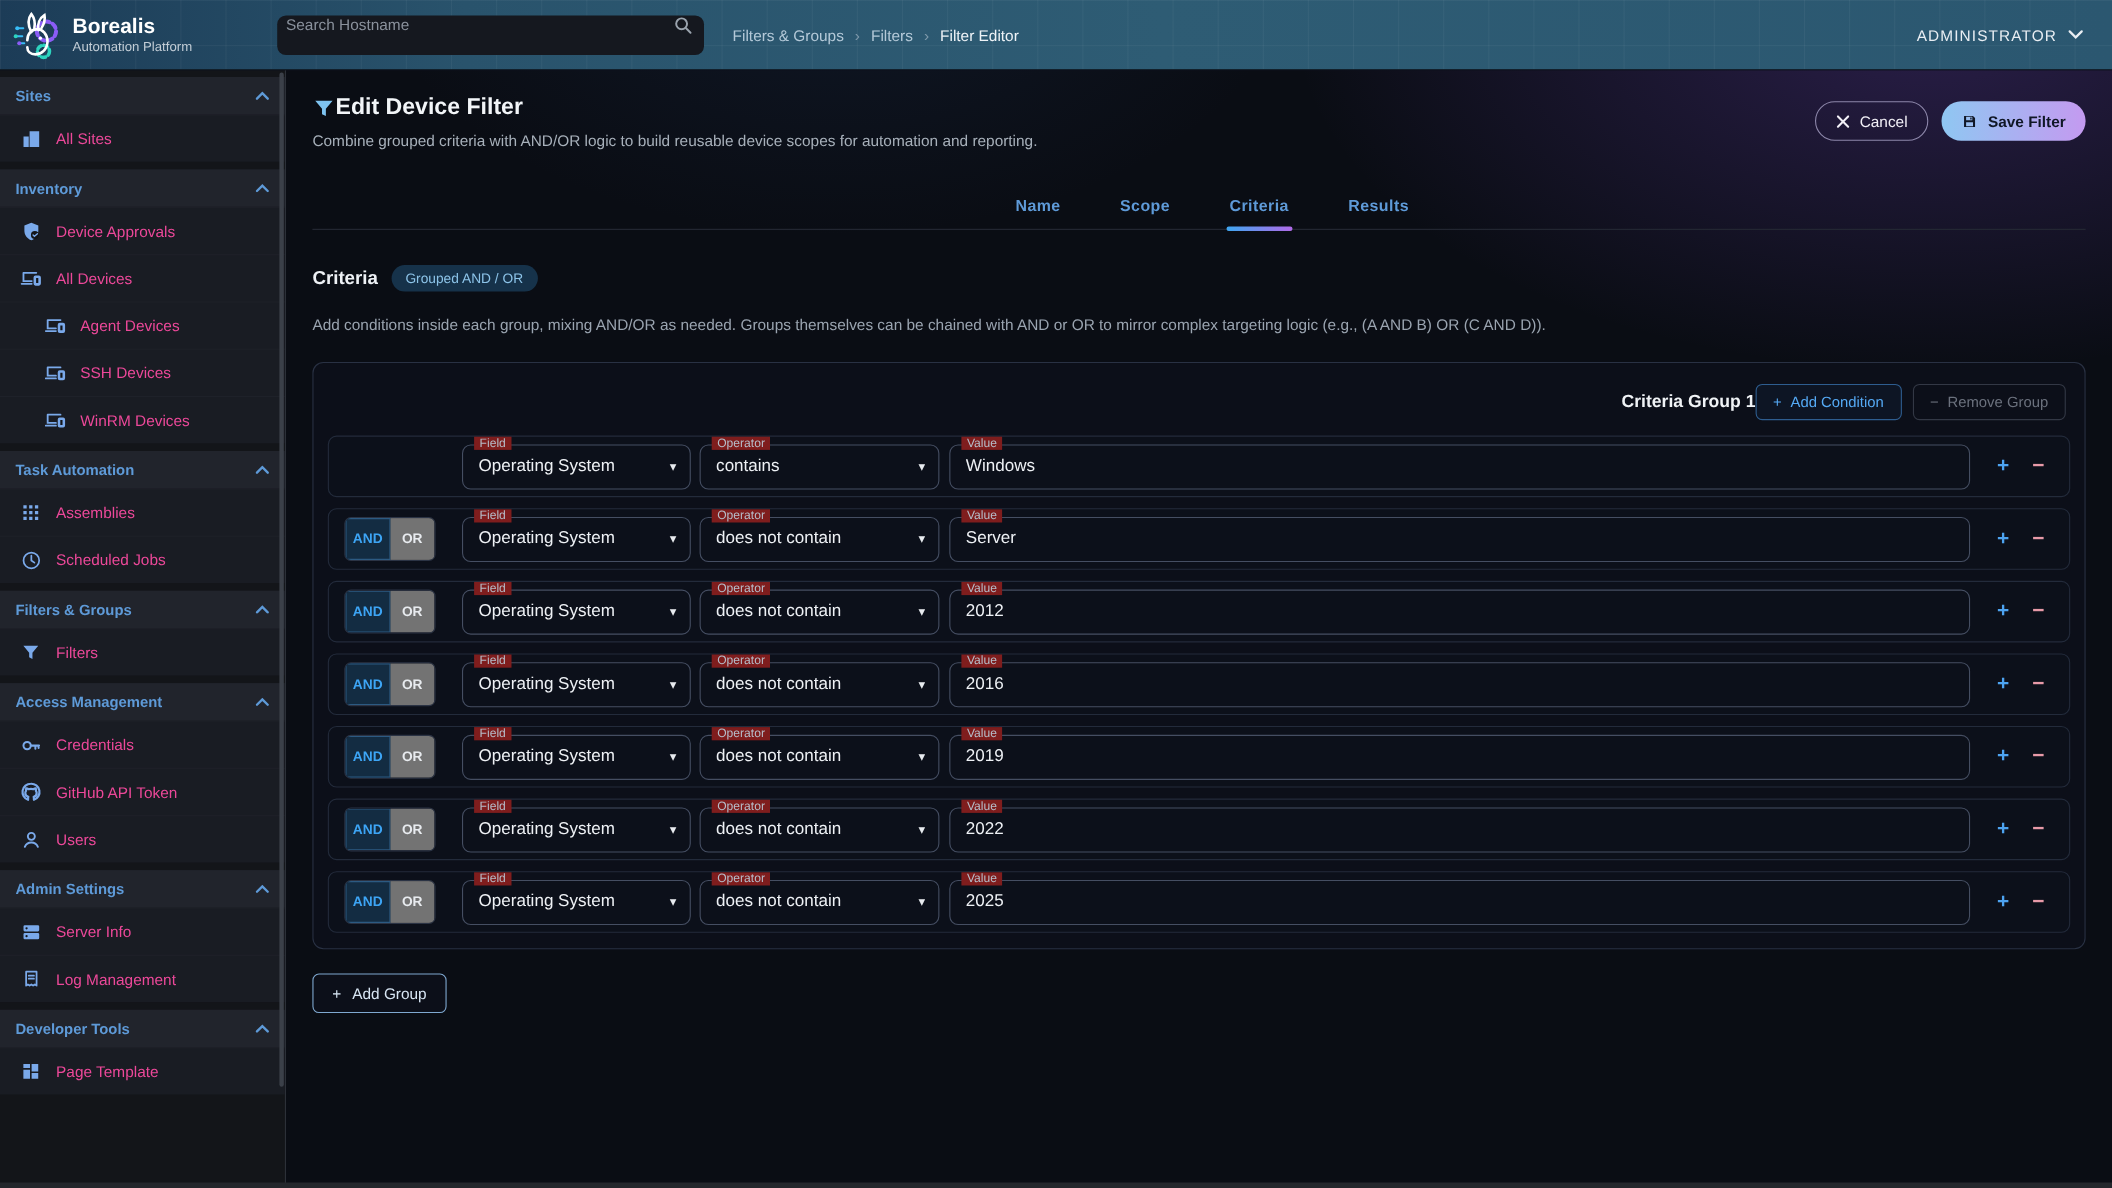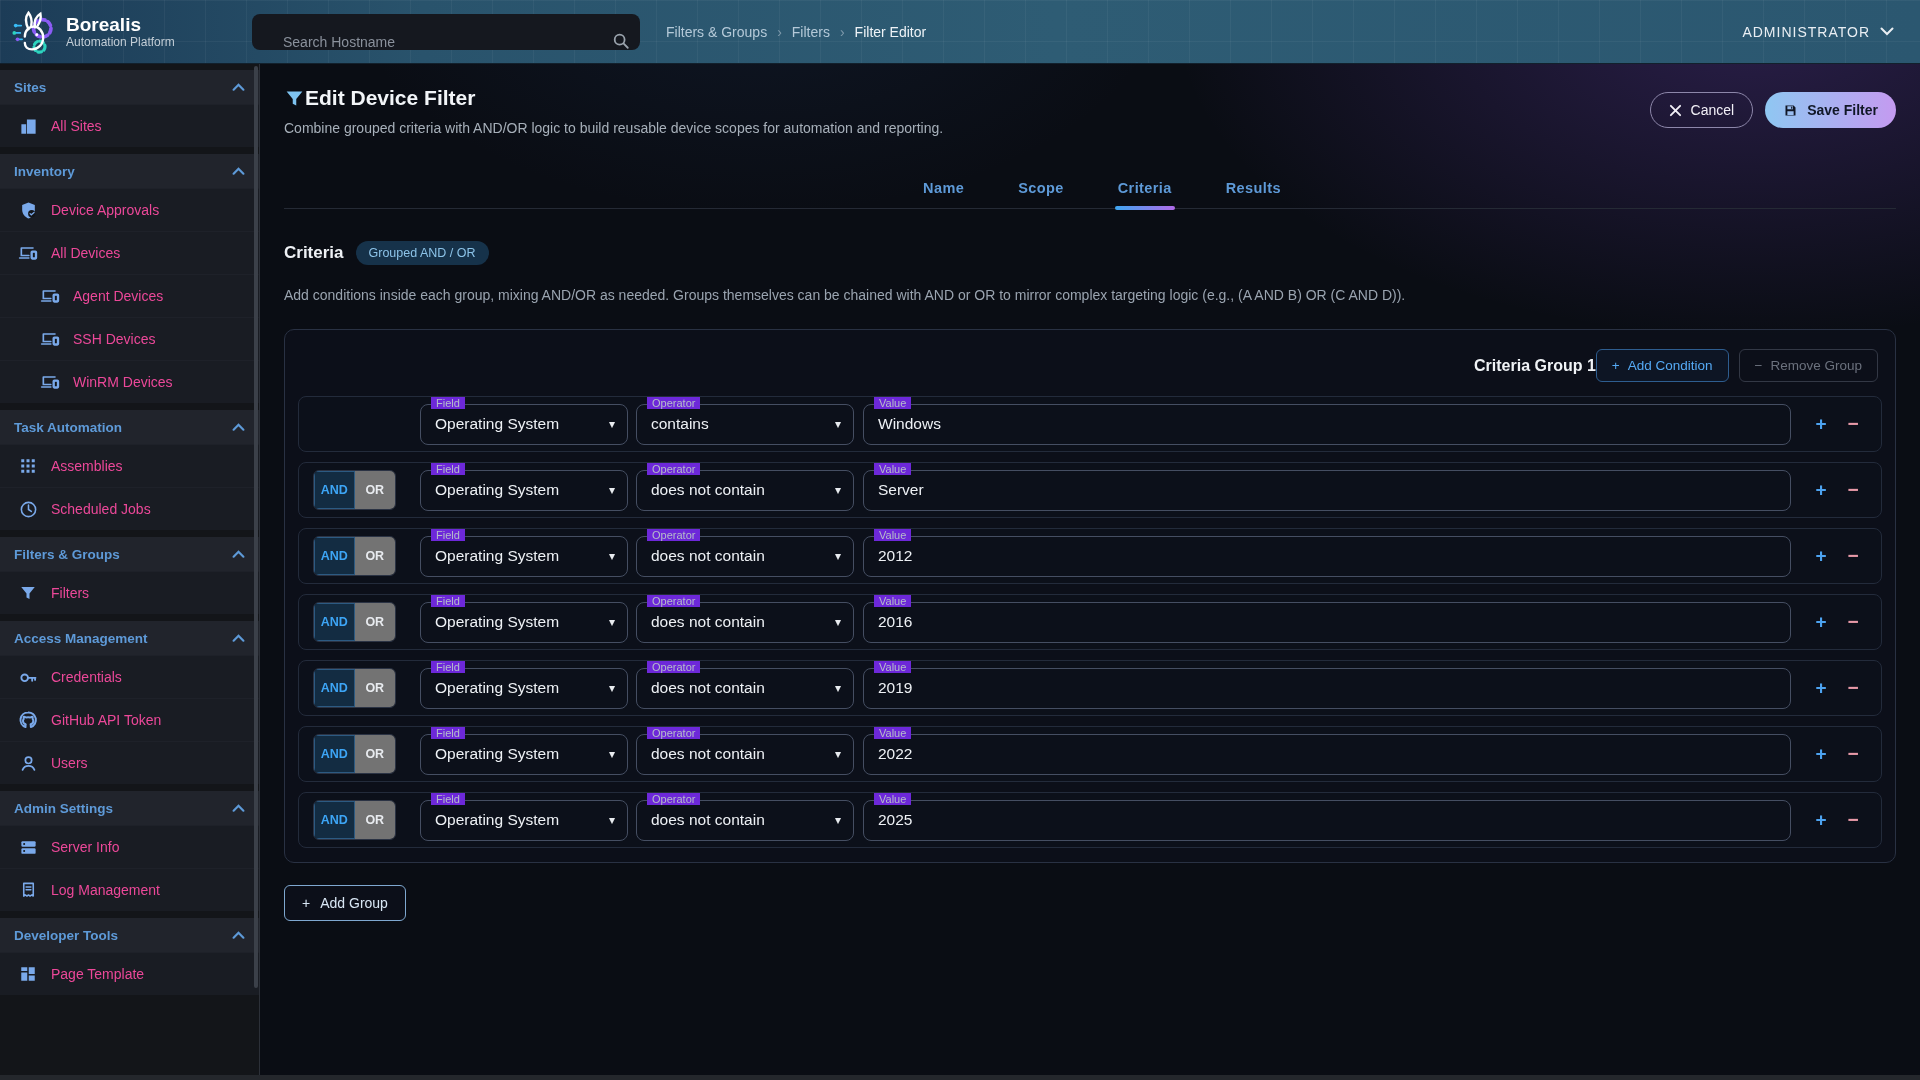--- a/index.html
+++ b/index.html
@@ -13,21 +13,21 @@
     background:
       linear-gradient(rgba(255,255,255,0.045) 1px, transparent 1px),
       linear-gradient(90deg, rgba(255,255,255,0.045) 1px, transparent 1px),
       linear-gradient(90deg,#1c3c57 0%, #29536c 22%, #2e5c74 55%, #2b5770 100%);
     background-size:41px 41px, 41px 41px, 100% 100%;
     border-bottom:1px solid #12202c; }
   .brand { width:260px; display:flex; align-items:center; gap:10px; padding-left:12px; flex:none; }
   .brand-title { color:#fff; font-size:19px; font-weight:bold; line-height:1.15; }
   .brand-sub { color:#c2cdd6; font-size:12px; }
   .search-box { width:388px; height:36px; background:#15181f; border-radius:8px;
-    display:flex; align-items:flex-end; padding:0 10px 0 31px; margin-left:-8px; }
+    display:flex; align-items:flex-start; padding:0 10px 0 8px; margin-left:-8px; }
   .search-box input { flex:1; background:transparent; border:none; outline:none;
     color:#dfe5ec; font-size:14px; font-family:inherit; }
   .search-box input::placeholder { color:#8a919c; }
   .breadcrumb { display:flex; align-items:center; gap:10px; margin-left:26px; font-size:14px; }
   .crumb { color:#b4c9d8; }
   .crumb.current { color:#eef3f7; }
   .crumb-sep { color:#7e99ab; font-size:14px; }
   .user-menu { margin-left:auto; margin-right:26px; display:flex; align-items:center; gap:10px;
     color:#e9eef3; font-size:14px; letter-spacing:1px; cursor:pointer;text-align:right; }
 
@@ -97,21 +97,21 @@
   .andor button { width:41px; border:none; font-family:inherit; font-size:12.5px;
     font-weight:bold; cursor:pointer; }
   .andor .on  { background:#132c42; color:#3da5f5; box-shadow:inset 0 0 0 1px #2c5a82; }
   .andor .off { background:#737373; color:#e8ebef; }
 
   .select, .value-wrap { position:relative; height:41px; background:#0c101a;
     border:1px solid #454e62; border-radius:8px; display:flex; align-items:center; }
   .select { cursor:pointer; padding:0 12px 0 14px; }
   .select.field { width:208px; margin-right:8px; flex:none; }
   .select.operator { width:218px; margin-right:9px; flex:none; }
-  .flabel { position:absolute; top:-8px; left:10px; background:#6d28d9; padding:0 5px;
+  .flabel { position:absolute; top:-8px; left:10px; background:#7f1d1d; padding:0 5px;
     color:#b6bdc9; font-size:11px; }
   .fvalue { color:#eef1f5; font-size:15.5px; flex:1; white-space:nowrap; overflow:hidden; }
   .caret { color:#e8ebef; font-size:12px; margin-left:8px; }
   .value-wrap { flex:1; margin-right:14px; }
   .value-wrap input { width:100%; height:100%; background:transparent; border:none; outline:none;
     color:#eef1f5; font-size:15.5px; font-family:inherit; padding:0 14px; }
   .icon-btn { width:32px; height:32px; background:transparent; border:none; cursor:pointer;
     font-size:19px; font-weight:bold; font-family:inherit; border-radius:6px; }
   .icon-btn.plus { color:#4da3f0; }
   .icon-btn.minus { color:#e89aa8; }

